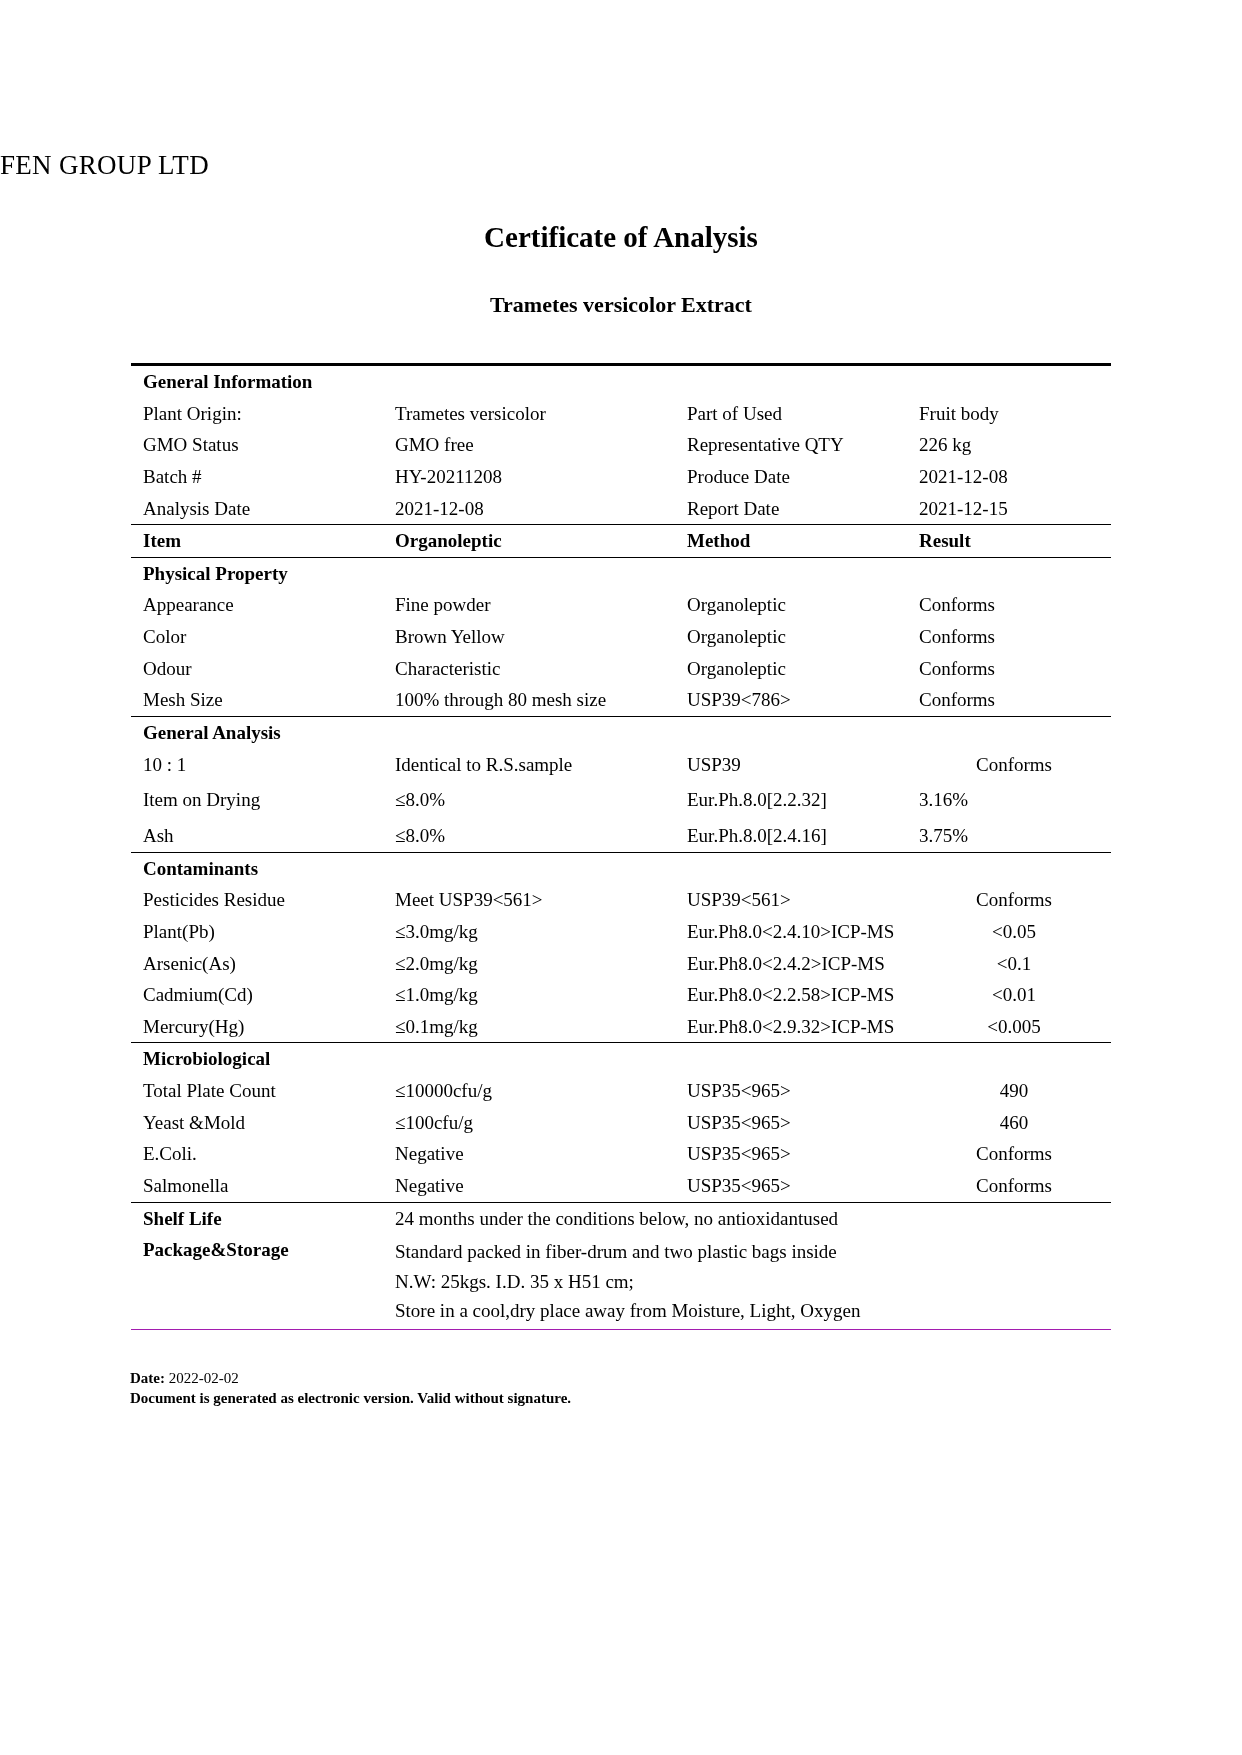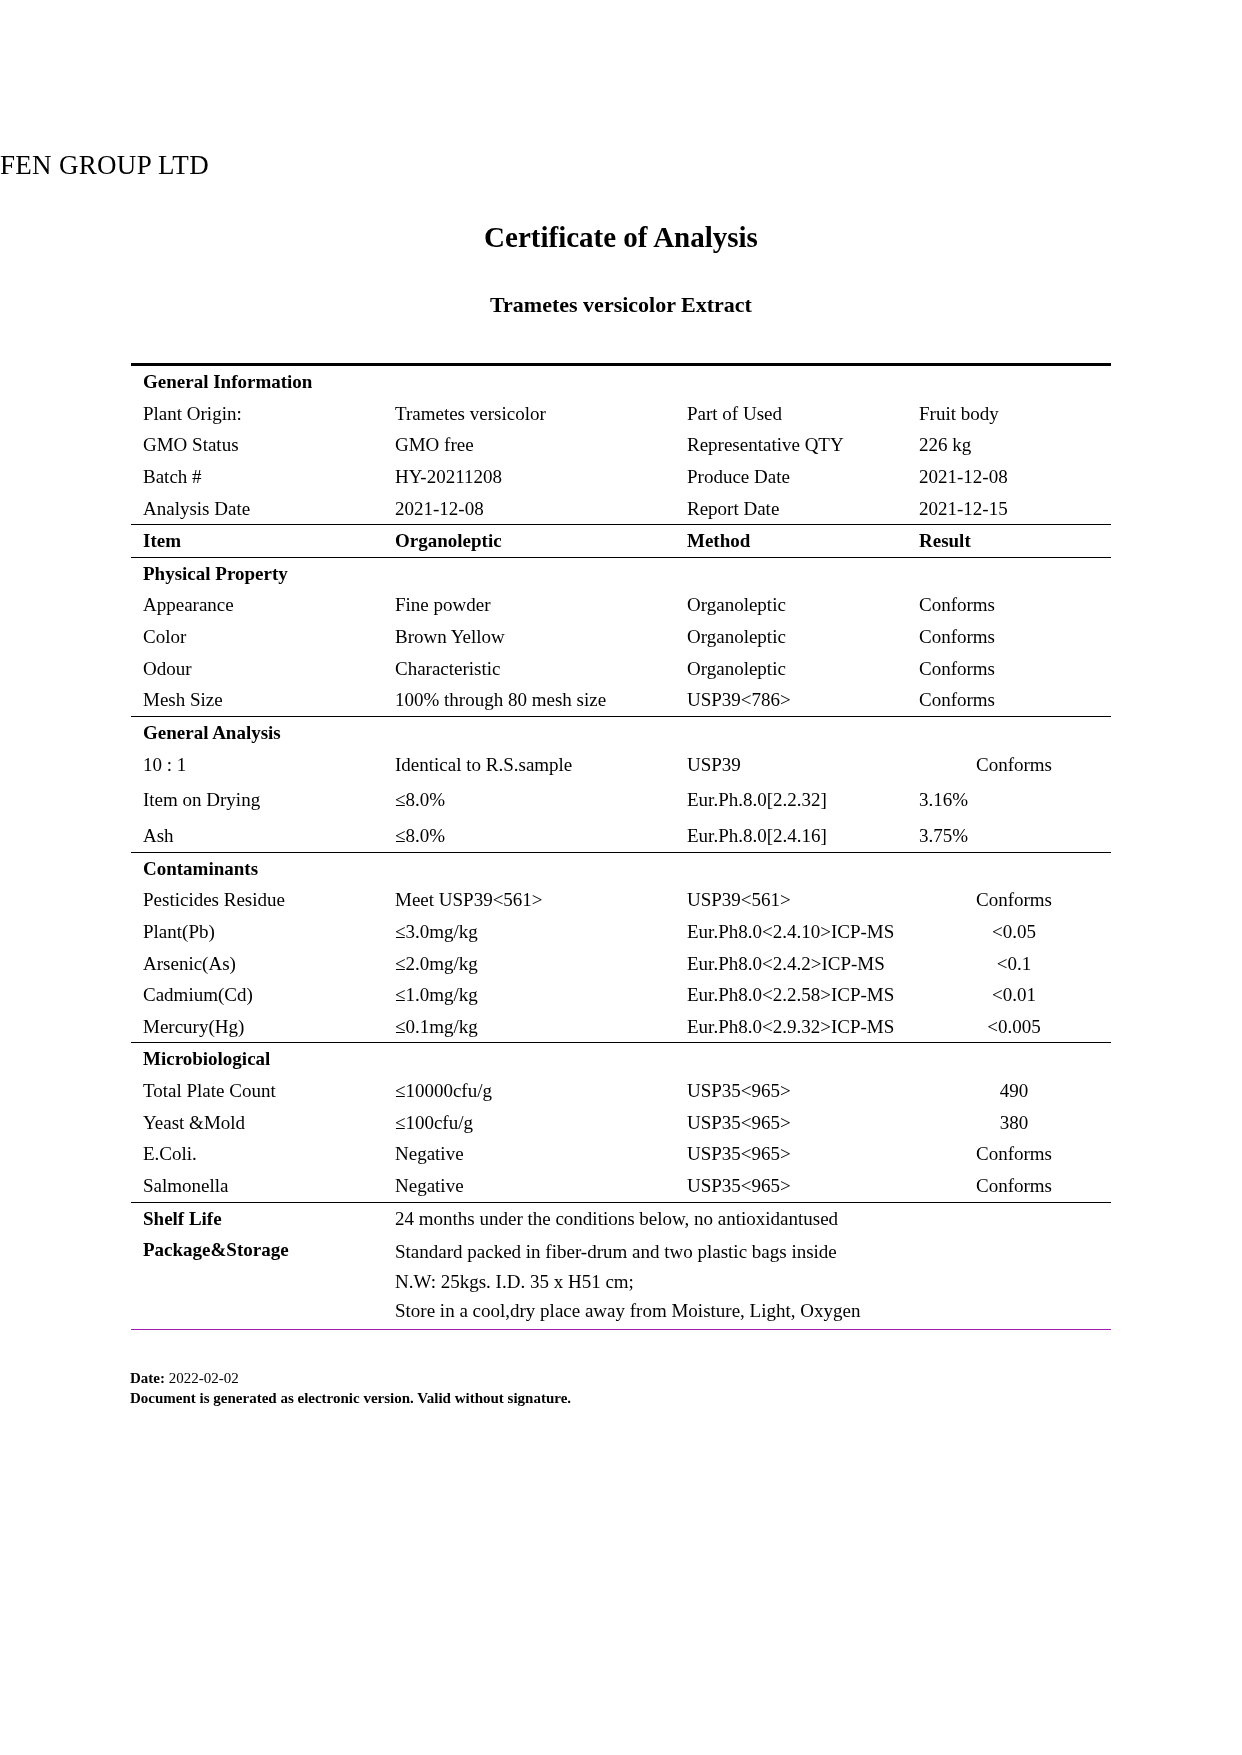--- a/index.html
+++ b/index.html
@@ -237,21 +237,21 @@
       <tr>
         <td class="col-a">Total Plate Count</td>
         <td class="col-b">≤10000cfu/g</td>
         <td class="col-c">USP35&lt;965&gt;</td>
         <td class="col-d res-center">490</td>
       </tr>
       <tr>
         <td class="col-a">Yeast &amp;Mold</td>
         <td class="col-b">≤100cfu/g</td>
         <td class="col-c">USP35&lt;965&gt;</td>
-        <td class="col-d res-center">380</td>
+        <td class="col-d res-center">460</td>
       </tr>
       <tr>
         <td class="col-a">E.Coli.</td>
         <td class="col-b">Negative</td>
         <td class="col-c">USP35&lt;965&gt;</td>
         <td class="col-d res-center">Conforms</td>
       </tr>
       <tr class="thin-bottom">
         <td class="col-a">Salmonella</td>
         <td class="col-b">Negative</td>

